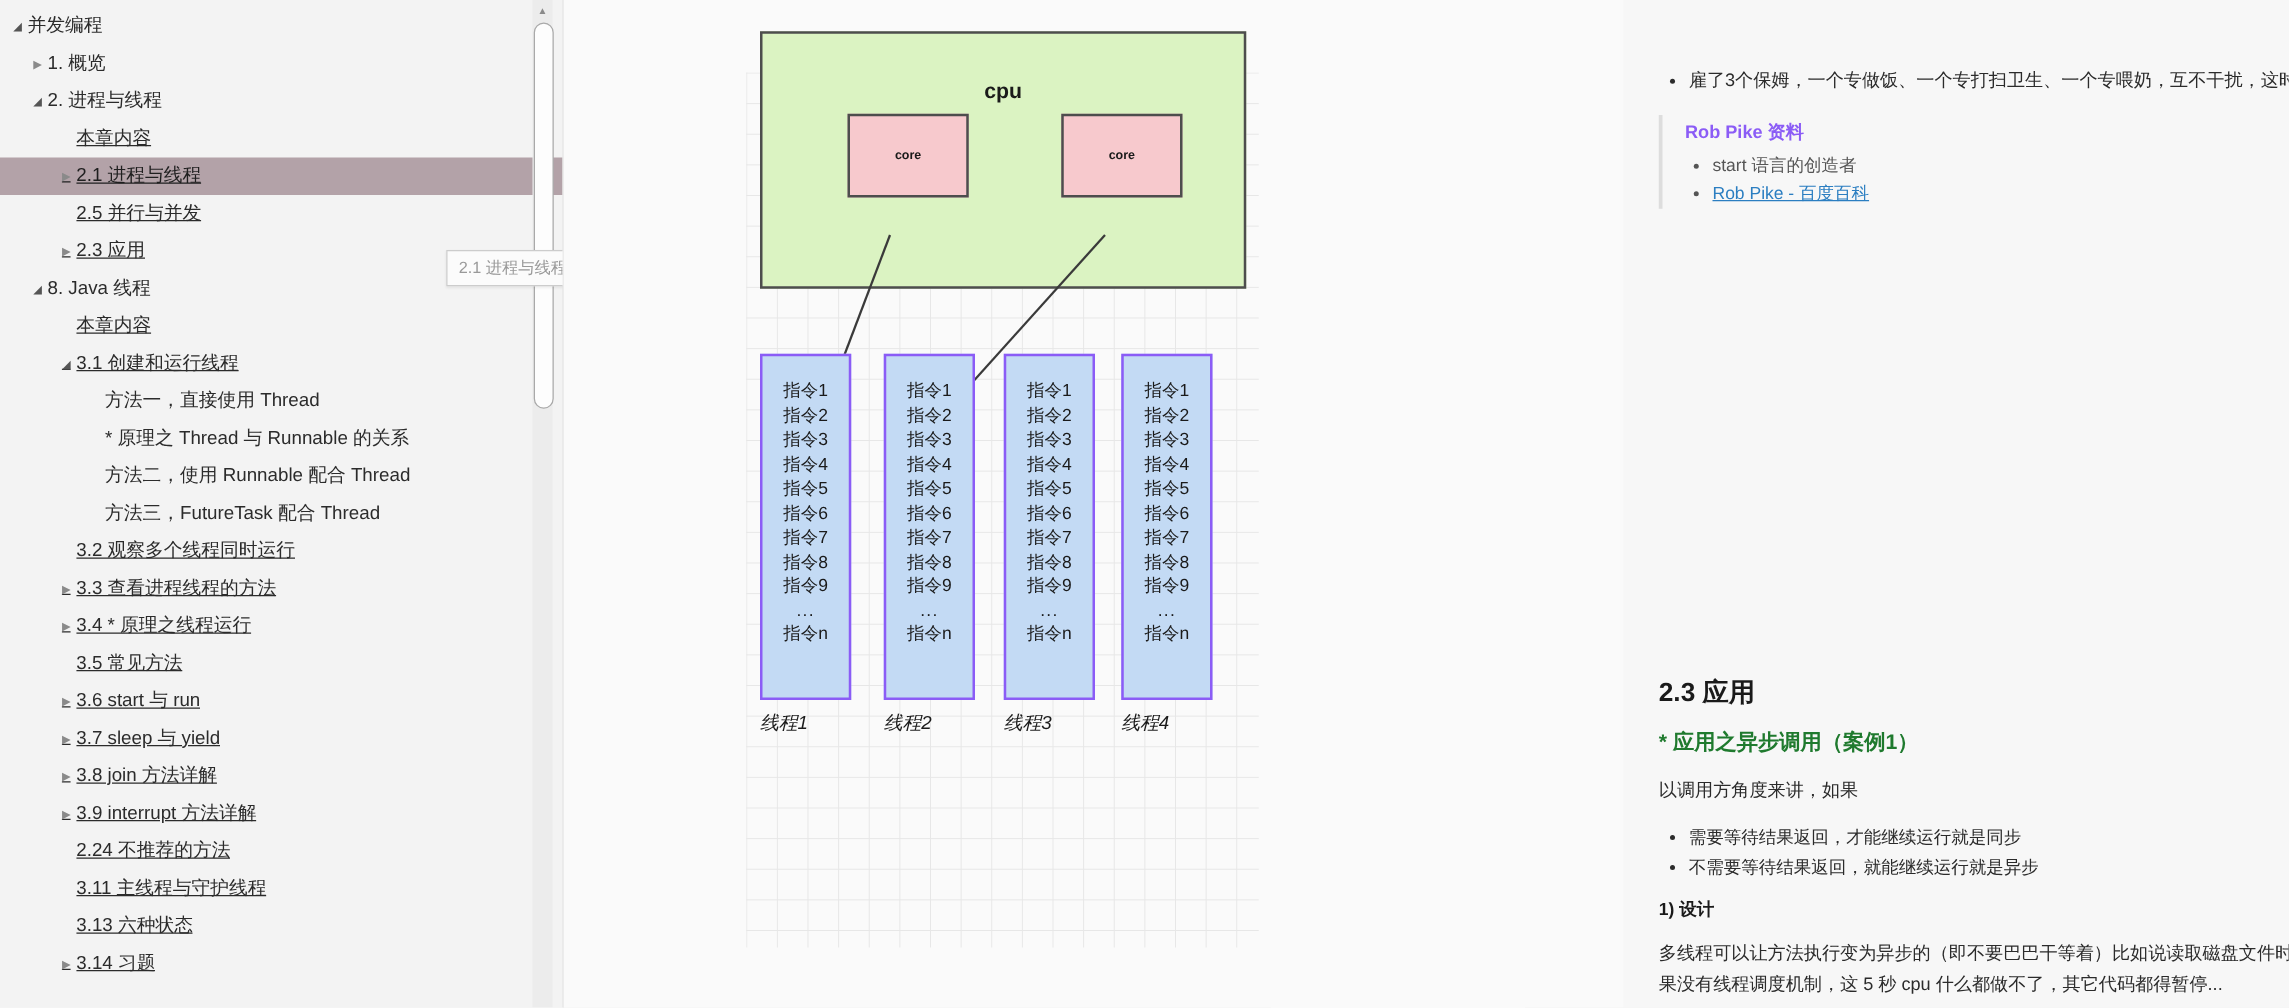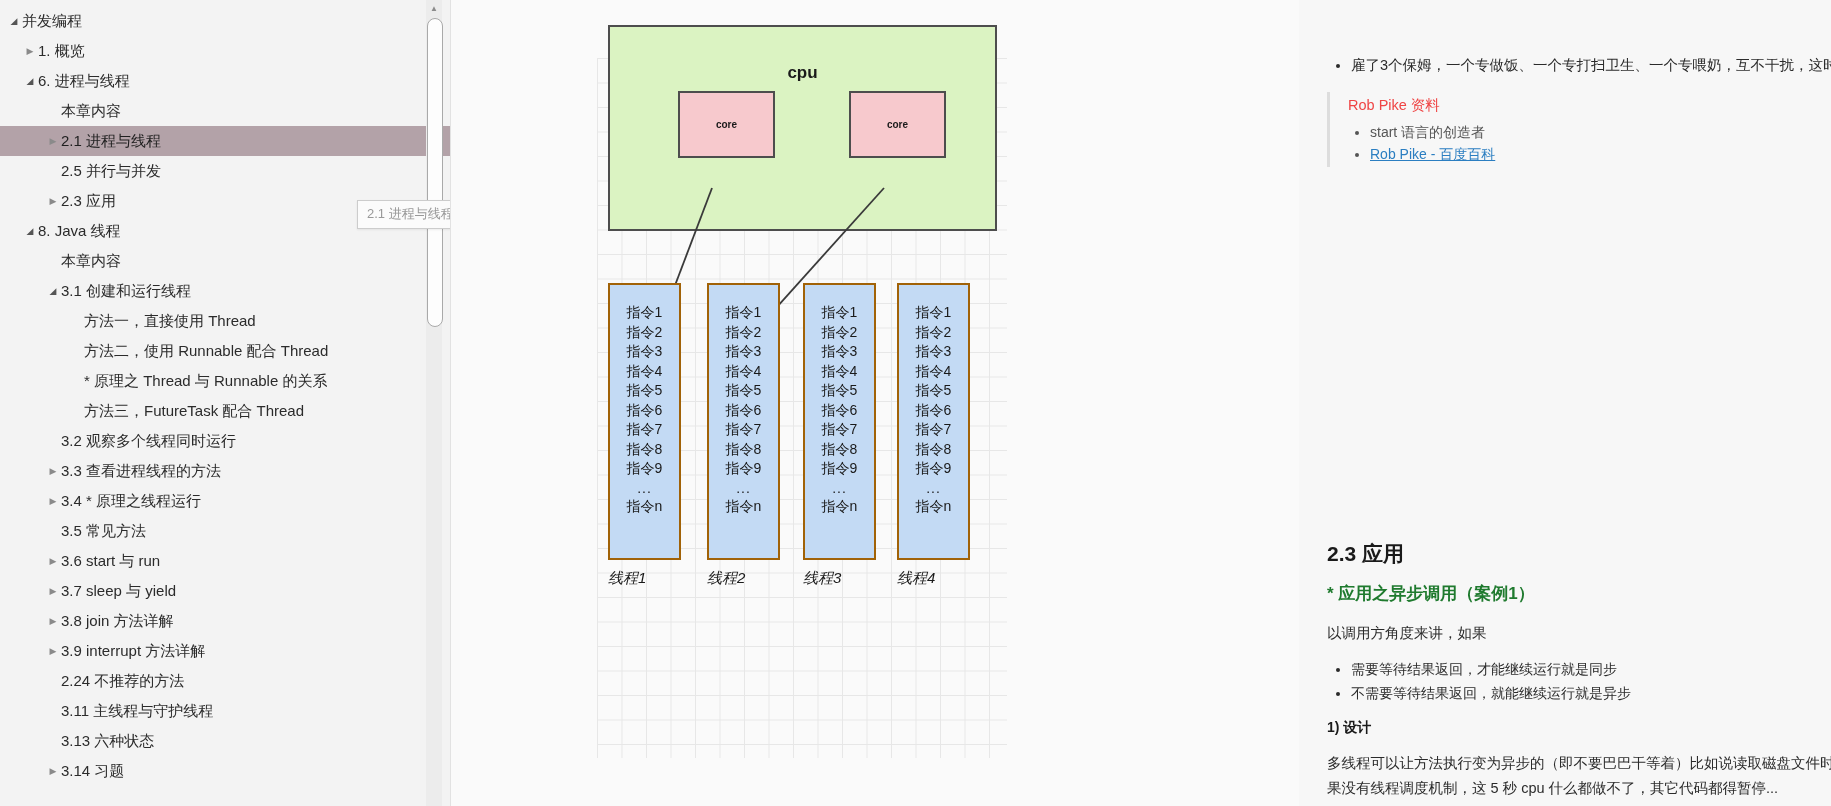--- a/index.html
+++ b/index.html
@@ -29,21 +29,21 @@
   .tree-item.selected{background:#b3a2a8;color:#1f1f1f;}
   .twisty{
     width:16px;flex:0 0 16px;text-align:center;
     font-size:9px;color:#8a8a8a;line-height:30px;user-select:none;
   }
   .twisty.open{color:#555;}
   .tree-label{overflow:hidden;text-overflow:ellipsis;}
 
   .lvl0{padding-left:6px;}
   .lvl1{padding-left:22px;}
-  .lvl2{padding-left:45px;}
+  .lvl2{padding-left:45px;text-decoration:underline;}
   .lvl3{padding-left:68px;}
 
   
   .tree-tooltip{
     position:absolute;left:357px;top:200px;
     background:#fbfbfb;border:1px solid #ccc;
     padding:4px 9px 5px 9px;font-size:13px;color:#999;
     box-shadow:0 1px 2px rgba(0,0,0,.07);
     white-space:nowrap;z-index:40;
   }
@@ -91,21 +91,21 @@
     display:flex;align-items:center;justify-content:center;
     font-weight:bold;font-size:10px;color:#1a1a1a;
   }
   .core-1{left:68px;}
   .core-2{left:239px;}
 
   .arrows{position:absolute;left:0;top:58px;width:410px;height:700px;pointer-events:none;}
 
   .thread-col{
     position:absolute;top:283px;width:73px;height:277px;
-    background:#c3daf4;border:2px solid #a16207;box-sizing:border-box;
+    background:#c3daf4;border:2px solid #8b5cf6;box-sizing:border-box;
     display:flex;flex-direction:column;align-items:center;
     justify-content:center;padding-bottom:24px;
   }
   .thread-col .ins{
     font-size:14px;color:#1a1a1a;line-height:19.5px;text-align:center;
   }
   .thread-col .ins.dots{line-height:18px;letter-spacing:1px;}
   .t1{left:11px;}.t2{left:110px;}.t3{left:206px;}.t4{left:300px;}
   .thread-name{
     position:absolute;top:569px;width:73px;
@@ -117,21 +117,21 @@
   .right{
     flex:0 0 532px;width:532px;height:806px;background:#f7f7f7;
     position:relative;overflow:hidden;padding:0;
   }
   .rp-inner{padding:52px 0 0 28px;}
   ul.doc{margin:0;padding-left:24px;list-style:disc;}
   ul.doc li{font-size:14.5px;line-height:26px;color:#2b2b2b;white-space:nowrap;}
   .quote{
     margin:14px 0 0 0;border-left:3px solid #ddd;padding:4px 0 2px 18px;
   }
-  .quote .qtitle{font-weight:normal;font-size:14.5px;color:#ef4444;margin-bottom:6px;}
+  .quote .qtitle{font-weight:bold;font-size:14.5px;color:#8b5cf6;margin-bottom:6px;}
   ul.qlist{margin:0;padding-left:22px;list-style:disc;}
   ul.qlist li{font-size:14px;line-height:22px;color:#555;}
   ul.qlist li a{color:#2b7ec1;text-decoration:underline;}
 
   .sec{position:absolute;left:28px;top:540px;width:520px;}
   h2.h-title{
     font-size:21px;font-weight:bold;color:#1a1a1a;margin:0 0 14px 0;
   }
   h3.h-green{
     font-size:17px;font-weight:bold;color:#1f7a2e;margin:0 0 16px 0;
@@ -152,21 +152,21 @@
         <div class="tree-item lvl0">
           <span class="twisty open">◢</span>
           <span class="tree-label">并发编程</span>
         </div>
         <div class="tree-item lvl1">
           <span class="twisty">▶</span>
           <span class="tree-label">1. 概览</span>
         </div>
         <div class="tree-item lvl1">
           <span class="twisty open">◢</span>
-          <span class="tree-label">6. 进程与线程</span>
+          <span class="tree-label">2. 进程与线程</span>
         </div>
         <div class="tree-item lvl2">
           <span class="twisty"></span>
           <span class="tree-label">本章内容</span>
         </div>
         <div class="tree-item lvl2 selected">
           <span class="twisty">▶</span>
           <span class="tree-label">2.1 进程与线程</span>
         </div>
         <div class="tree-item lvl2">
@@ -188,25 +188,25 @@
         <div class="tree-item lvl2">
           <span class="twisty open">◢</span>
           <span class="tree-label">3.1 创建和运行线程</span>
         </div>
         <div class="tree-item lvl3">
           <span class="twisty"></span>
           <span class="tree-label">方法一，直接使用 Thread</span>
         </div>
         <div class="tree-item lvl3">
           <span class="twisty"></span>
+          <span class="tree-label">* 原理之 Thread 与 Runnable 的关系</span>
+        </div>
+        <div class="tree-item lvl3">
+          <span class="twisty"></span>
           <span class="tree-label">方法二，使用 Runnable 配合 Thread</span>
-        </div>
-        <div class="tree-item lvl3">
-          <span class="twisty"></span>
-          <span class="tree-label">* 原理之 Thread 与 Runnable 的关系</span>
         </div>
         <div class="tree-item lvl3">
           <span class="twisty"></span>
           <span class="tree-label">方法三，FutureTask 配合 Thread</span>
         </div>
         <div class="tree-item lvl2">
           <span class="twisty"></span>
           <span class="tree-label">3.2 观察多个线程同时运行</span>
         </div>
         <div class="tree-item lvl2">

